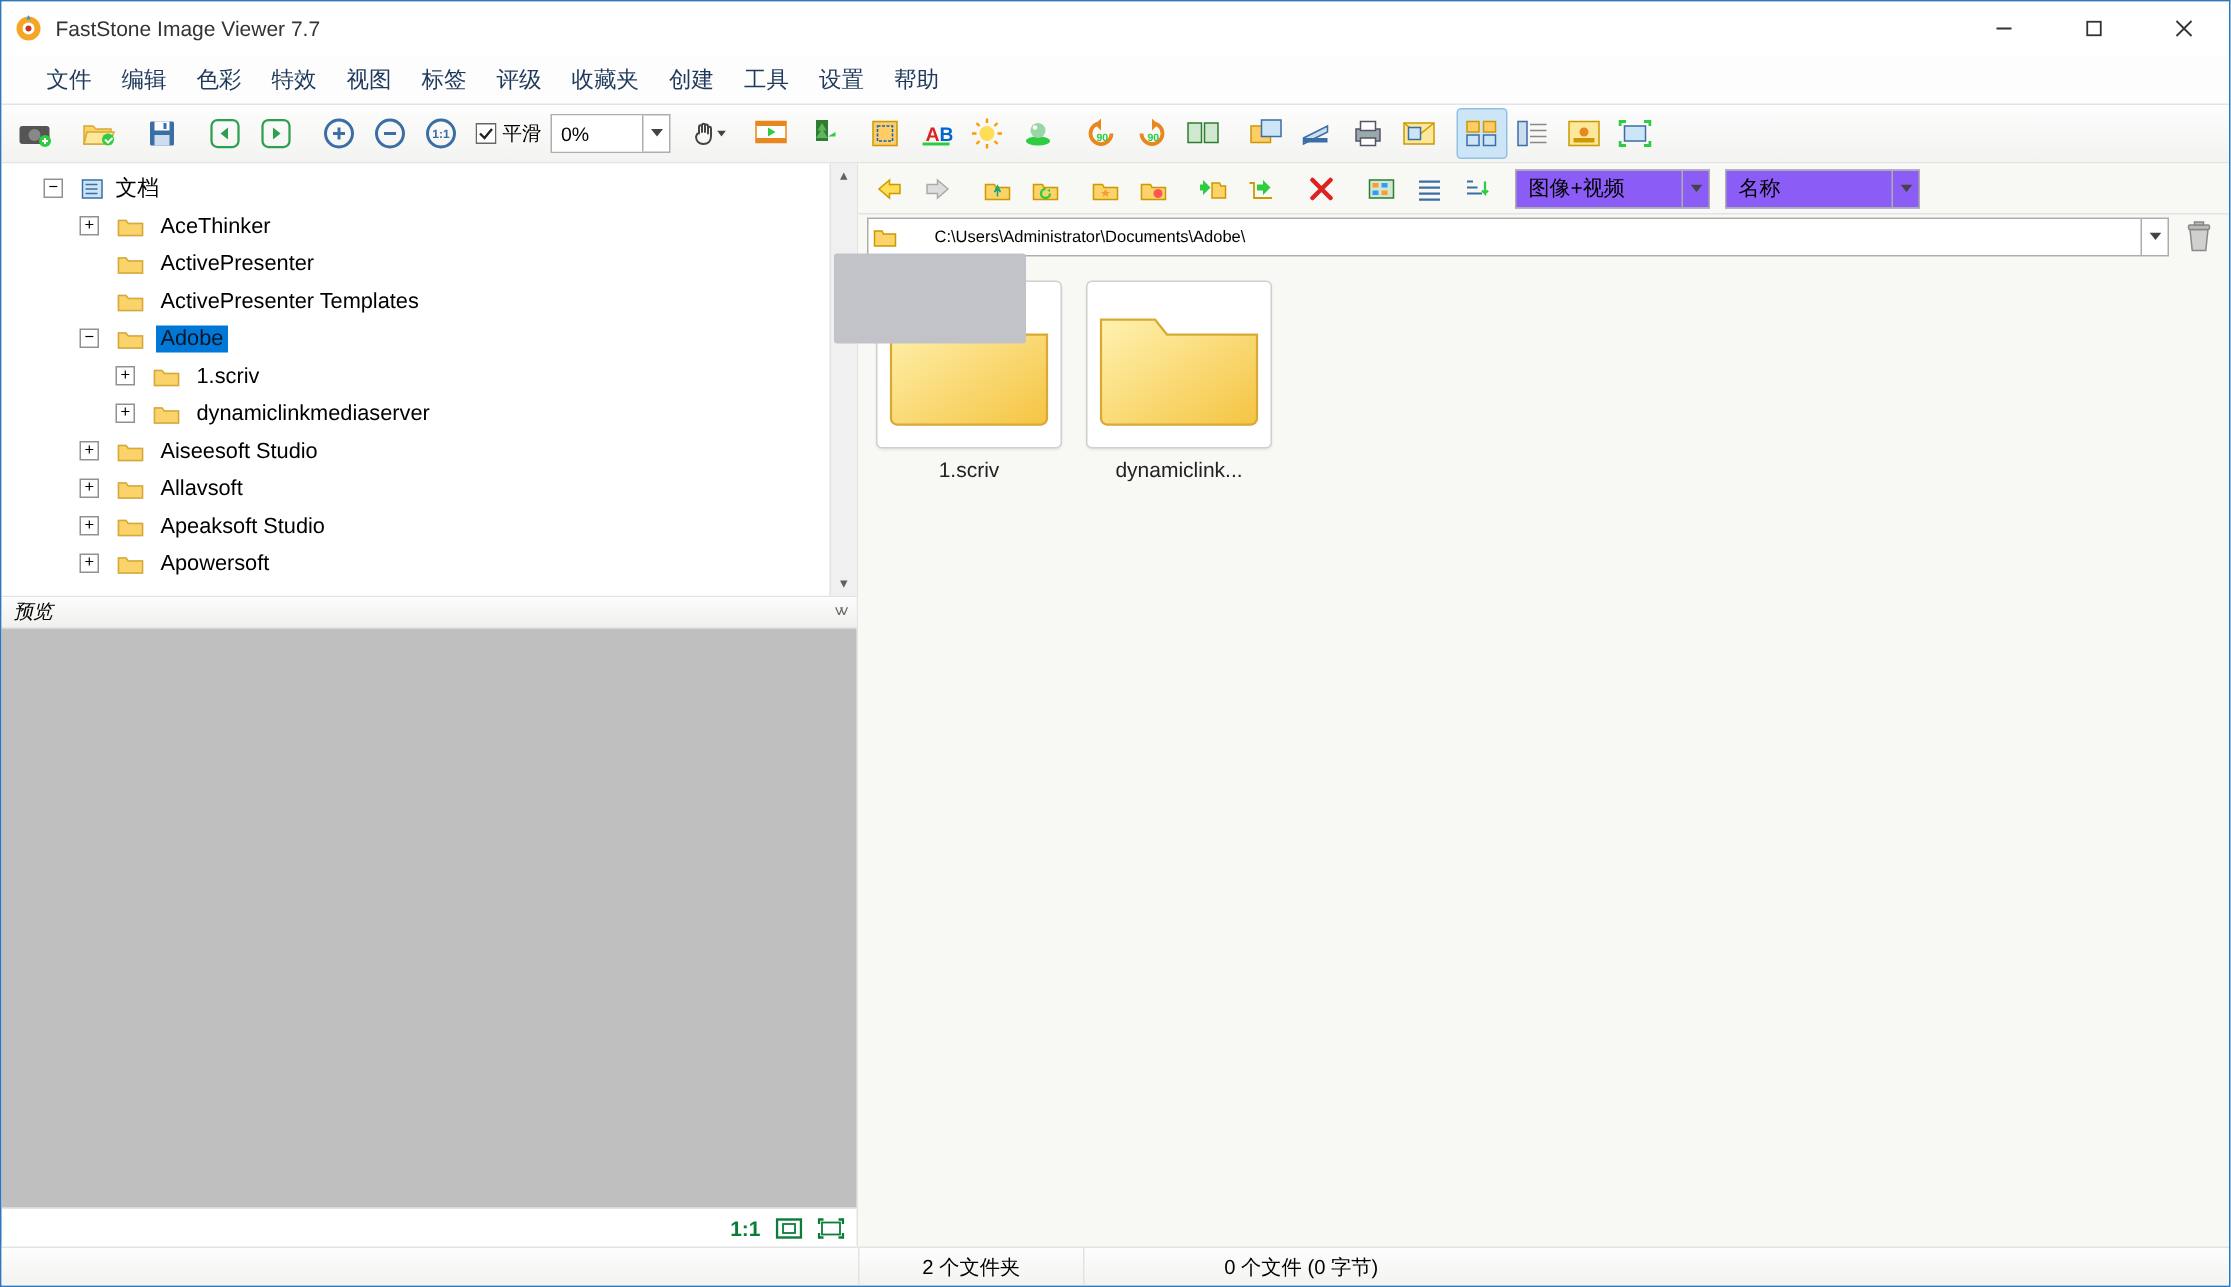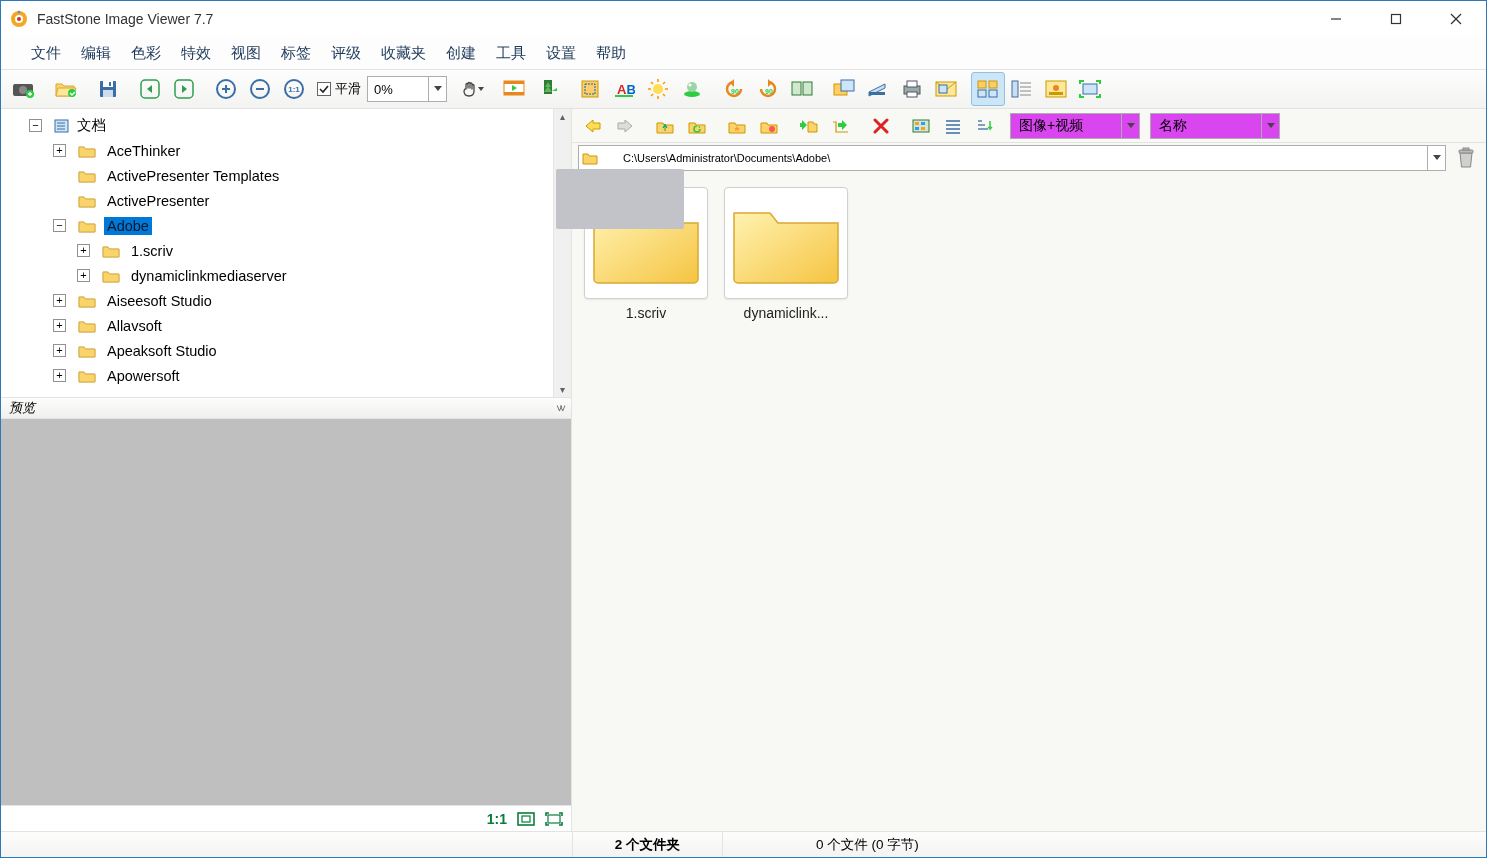--- a/index.html
+++ b/index.html
@@ -47,42 +47,42 @@
 .indent2 { padding-left: 48px; }
 
 .preview-head { height: 22px; display: flex; align-items: center; justify-content: space-between; padding: 0 8px; background: linear-gradient(#fdfdfd,#f0f0ee); border-top: 1px solid #e3e3e3; border-bottom: 1px solid #e3e3e3; font-size: 13px; font-style: italic; }
 .preview-body { flex: 1; background: #bfbfbf; position: relative; }
 .preview-foot { height: 26px; display: flex; align-items: center; justify-content: flex-end; gap: 10px; padding: 0 8px; font-size: 14px; color: #0a7d3a; font-weight: bold; border-top: 1px solid #e3e3e3; }
 
 .rightpanel { flex: 1; display: flex; flex-direction: column; background: #f8f8f5; }
 .subtoolbar { height: 34px; display: flex; align-items: center; padding: 0 6px; gap: 2px; border-bottom: 1px solid #e3e3e3; }
 .st-btn { width: 30px; height: 28px; display: flex; align-items: center; justify-content: center; border: 1px solid transparent; border-radius: 3px; }
 .st-sep { width: 6px; }
-.combo { display: flex; border: 1px solid #adadad; height: 26px; background: #d946ef; align-items: center; }
+.combo { display: flex; border: 1px solid #adadad; height: 26px; background: #8b5cf6; align-items: center; }
 .combo .val { padding: 0 8px; font-size: 14px; min-width: 110px; }
 .combo .dd { width: 18px; border-left: 1px solid #adadad; display: flex; align-items: center; justify-content: center; height: 100%; }
 
 .pathbar { height: 34px; display: flex; align-items: center; padding: 0 6px 4px 6px; gap: 6px; }
 .path-combo { flex: 1; display: flex; border: 1px solid #adadad; height: 26px; background: #fff; align-items: center; }
 .path-combo .icon { width: 22px; display: flex; justify-content: center; }
 .path-combo input { flex: 1; border: none; outline: none; font-size: 11px; padding-left: 2px; margin-left: 20px; }
 .path-combo .dd { width: 18px; border-left: 1px solid #adadad; display: flex; align-items: center; justify-content: center; height: 100%; }
 .trash-btn { width: 28px; height: 28px; display: flex; align-items: center; justify-content: center; }
 
 .thumbs { flex: 1; background: #f8f8f5; padding: 10px; display: flex; align-items: flex-start; gap: 12px; }
 .thumb { width: 128px; display: flex; flex-direction: column; align-items: center; gap: 6px; }
 .thumb-frame { width: 124px; height: 112px; border: 1px solid #d0d0ce; border-radius: 4px; background: #fff; display: flex; align-items: center; justify-content: center; box-shadow: 0 1px 2px rgba(0,0,0,0.08); }
 .big-folder { width: 112px; height: 88px; }
 .thumb-label { font-size: 14px; color: #222; text-align: center; max-width: 124px; overflow: hidden; text-overflow: ellipsis; white-space: nowrap; }
 
 
 .statusbar { height: 26px; border-top: 1px solid #e3e3e3; display: flex; align-items: stretch; font-size: 13.5px; background: linear-gradient(#fdfdfd,#f3f3f1); }
 .statusbar .cell { border-left: 1px solid #e3e3e3; display: flex; align-items: center; justify-content: center; padding: 0 10px; }
 .statusbar .spacer { width: 571px; }
-.statusbar .c1 { width: 150px; font-weight: bold; } .statusbar .c2 { width: 290px; } .statusbar .c3 { flex:1; }
+.statusbar .c1 { width: 150px; } .statusbar .c2 { width: 290px; } .statusbar .c3 { flex:1; }
 
 svg { display: block; }
 .folder-svg-small { filter: drop-shadow(0 0 0.2px rgba(0,0,0,0.2)); }
 </style>
 </head>
 <body>
 
 <div class="titlebar">
   <span class="logo">
     <svg viewBox="0 0 20 20">
@@ -368,30 +368,30 @@
               </span>
               <span class="label">AceThinker</span>
             </div>
             <div class="tree-row indent1">
               <span class="expander none"></span>
               <span class="folder-icon">
                 <svg class="folder-svg-small" width="18" height="14">
                   <path d="M1 3h5l1.5 2H17v8H1z" fill="#fbd36b" stroke="#d8a934"></path>
                 </svg>
               </span>
+              <span class="label">ActivePresenter</span>
+            </div>
+            <div class="tree-row indent1">
+              <span class="expander none"></span>
+              <span class="folder-icon">
+                <svg class="folder-svg-small" width="18" height="14">
+                  <path d="M1 3h5l1.5 2H17v8H1z" fill="#fbd36b" stroke="#d8a934"></path>
+                </svg>
+              </span>
               <span class="label">ActivePresenter Templates</span>
-            </div>
-            <div class="tree-row indent1">
-              <span class="expander none"></span>
-              <span class="folder-icon">
-                <svg class="folder-svg-small" width="18" height="14">
-                  <path d="M1 3h5l1.5 2H17v8H1z" fill="#fbd36b" stroke="#d8a934"></path>
-                </svg>
-              </span>
-              <span class="label">ActivePresenter</span>
             </div>
             <div class="tree-row indent1">
               <span class="expander">−</span>
               <span class="folder-icon">
                 <svg class="folder-svg-small" width="18" height="14">
                   <path d="M1 3h5l1.5 2H17v8H1z" fill="#fbd36b" stroke="#d8a934"></path>
                 </svg>
               </span>
               <span class="label selected">Adobe</span>
             </div>

